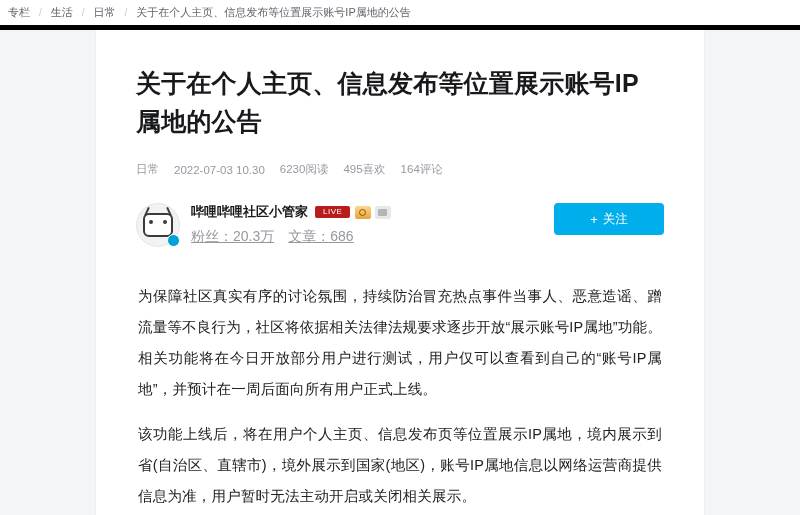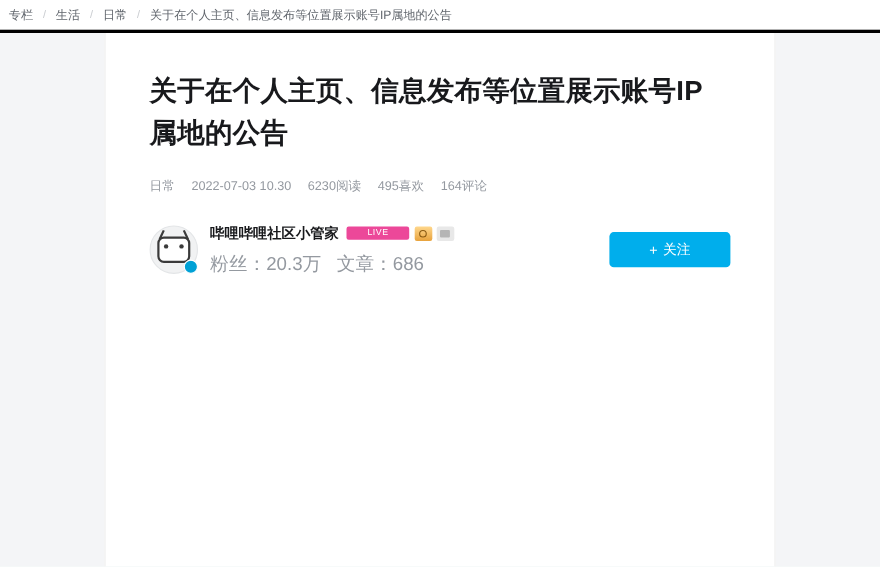--- a/index.html
+++ b/index.html
@@ -12,21 +12,21 @@
     height: 515px;
     font-family: "Liberation Sans", sans-serif;
     color: #222;
     overflow: hidden;
   }
 
   
   .breadcrumb-bar {
     height: 30px;
     background: #ffffff;
-    border-bottom: 3px solid #000000;
+    border-bottom: 5px solid #000000;
     display: flex;
     align-items: center;
     padding-left: 8px;
     font-size: 11px;
     color: #6d757a;
     box-sizing: border-box;
   }
   .crumb {
     color: #61666d;
     white-space: nowrap;
@@ -70,21 +70,21 @@
     align-items: center;
     font-size: 11.5px;
     color: #9499a0;
     margin-bottom: 26px;
   }
   .meta-item { margin-right: 15px; white-space: nowrap; }
 
   
   .author-row {
     display: flex;
-    align-items: center;
+    align-items: flex-start;
     margin-bottom: 34px;
   }
   .avatar {
     width: 42px;
     height: 42px;
     border-radius: 50%;
     background: #f1f2f3;
     border: 1px solid #e3e5e7;
     position: relative;
     margin-right: 11px;
@@ -139,25 +139,25 @@
 
   .author-info { display: flex; flex-direction: column; justify-content: center; }
   .author-name-row { display: flex; align-items: center; margin-bottom: 7px; }
   .author-name {
     font-size: 13px;
     color: #18191c;
     font-weight: bold;
     margin-right: 7px;
   }
   .tag-live {
-    background: #ec4899;
+    background: #b91c1c;
     color: #fff;
     font-size: 8px;
     line-height: 12px;
-    padding: 0 19px;
+    padding: 0 8px;
     border-radius: 2px;
     margin-right: 5px;
     letter-spacing: 0.5px;
   }
   .tag-level {
     display: inline-block;
     width: 16px;
     height: 13px;
     background: linear-gradient(#ffd78c, #e8a33d);
     border-radius: 2px;
@@ -183,23 +183,24 @@
   }
   .tag-vip::after {
     content: "";
     position: absolute;
     left: 3px; top: 3px;
     width: 9px; height: 7px;
     background: #b5b5b5;
     border-radius: 1px;
   }
   .author-sub {
-    font-size: 17px;
+    font-size: 14px;
     color: #9499a0;
     display: flex;
+    text-decoration: underline;
   }
   .author-sub span { margin-right: 14px; white-space: nowrap; }
 
   .follow-btn {
     margin-left: auto;
     background: #00aeec;
     color: #ffffff;
     font-size: 12.5px;
     border: none;
     border-radius: 4px;
@@ -268,15 +269,20 @@
           <span>粉丝：20.3万</span>
           <span>文章：686</span>
         </div>
       </div>
       <button class="follow-btn">
         <span class="follow-plus">+</span>
         <span>关注</span>
       </button>
     </div>
 
+    <div class="article-body">
+      <p class="para">为保障社区真实有序的讨论氛围，持续防治冒充热点事件当事人、恶意造谣、蹭流量等不良行为，社区将依据相关法律法规要求逐步开放“展示账号IP属地”功能。相关功能将在今日开放部分用户进行测试，用户仅可以查看到自己的“账号IP属地”，并预计在一周后面向所有用户正式上线。</p>
+      <p class="para">该功能上线后，将在用户个人主页、信息发布页等位置展示IP属地，境内展示到省(自治区、直辖市)，境外展示到国家(地区)，账号IP属地信息以网络运营商提供信息为准，用户暂时无法主动开启或关闭相关展示。</p>
+
+    </div>
 
   </div>
 </div>
 
 </body></html>

